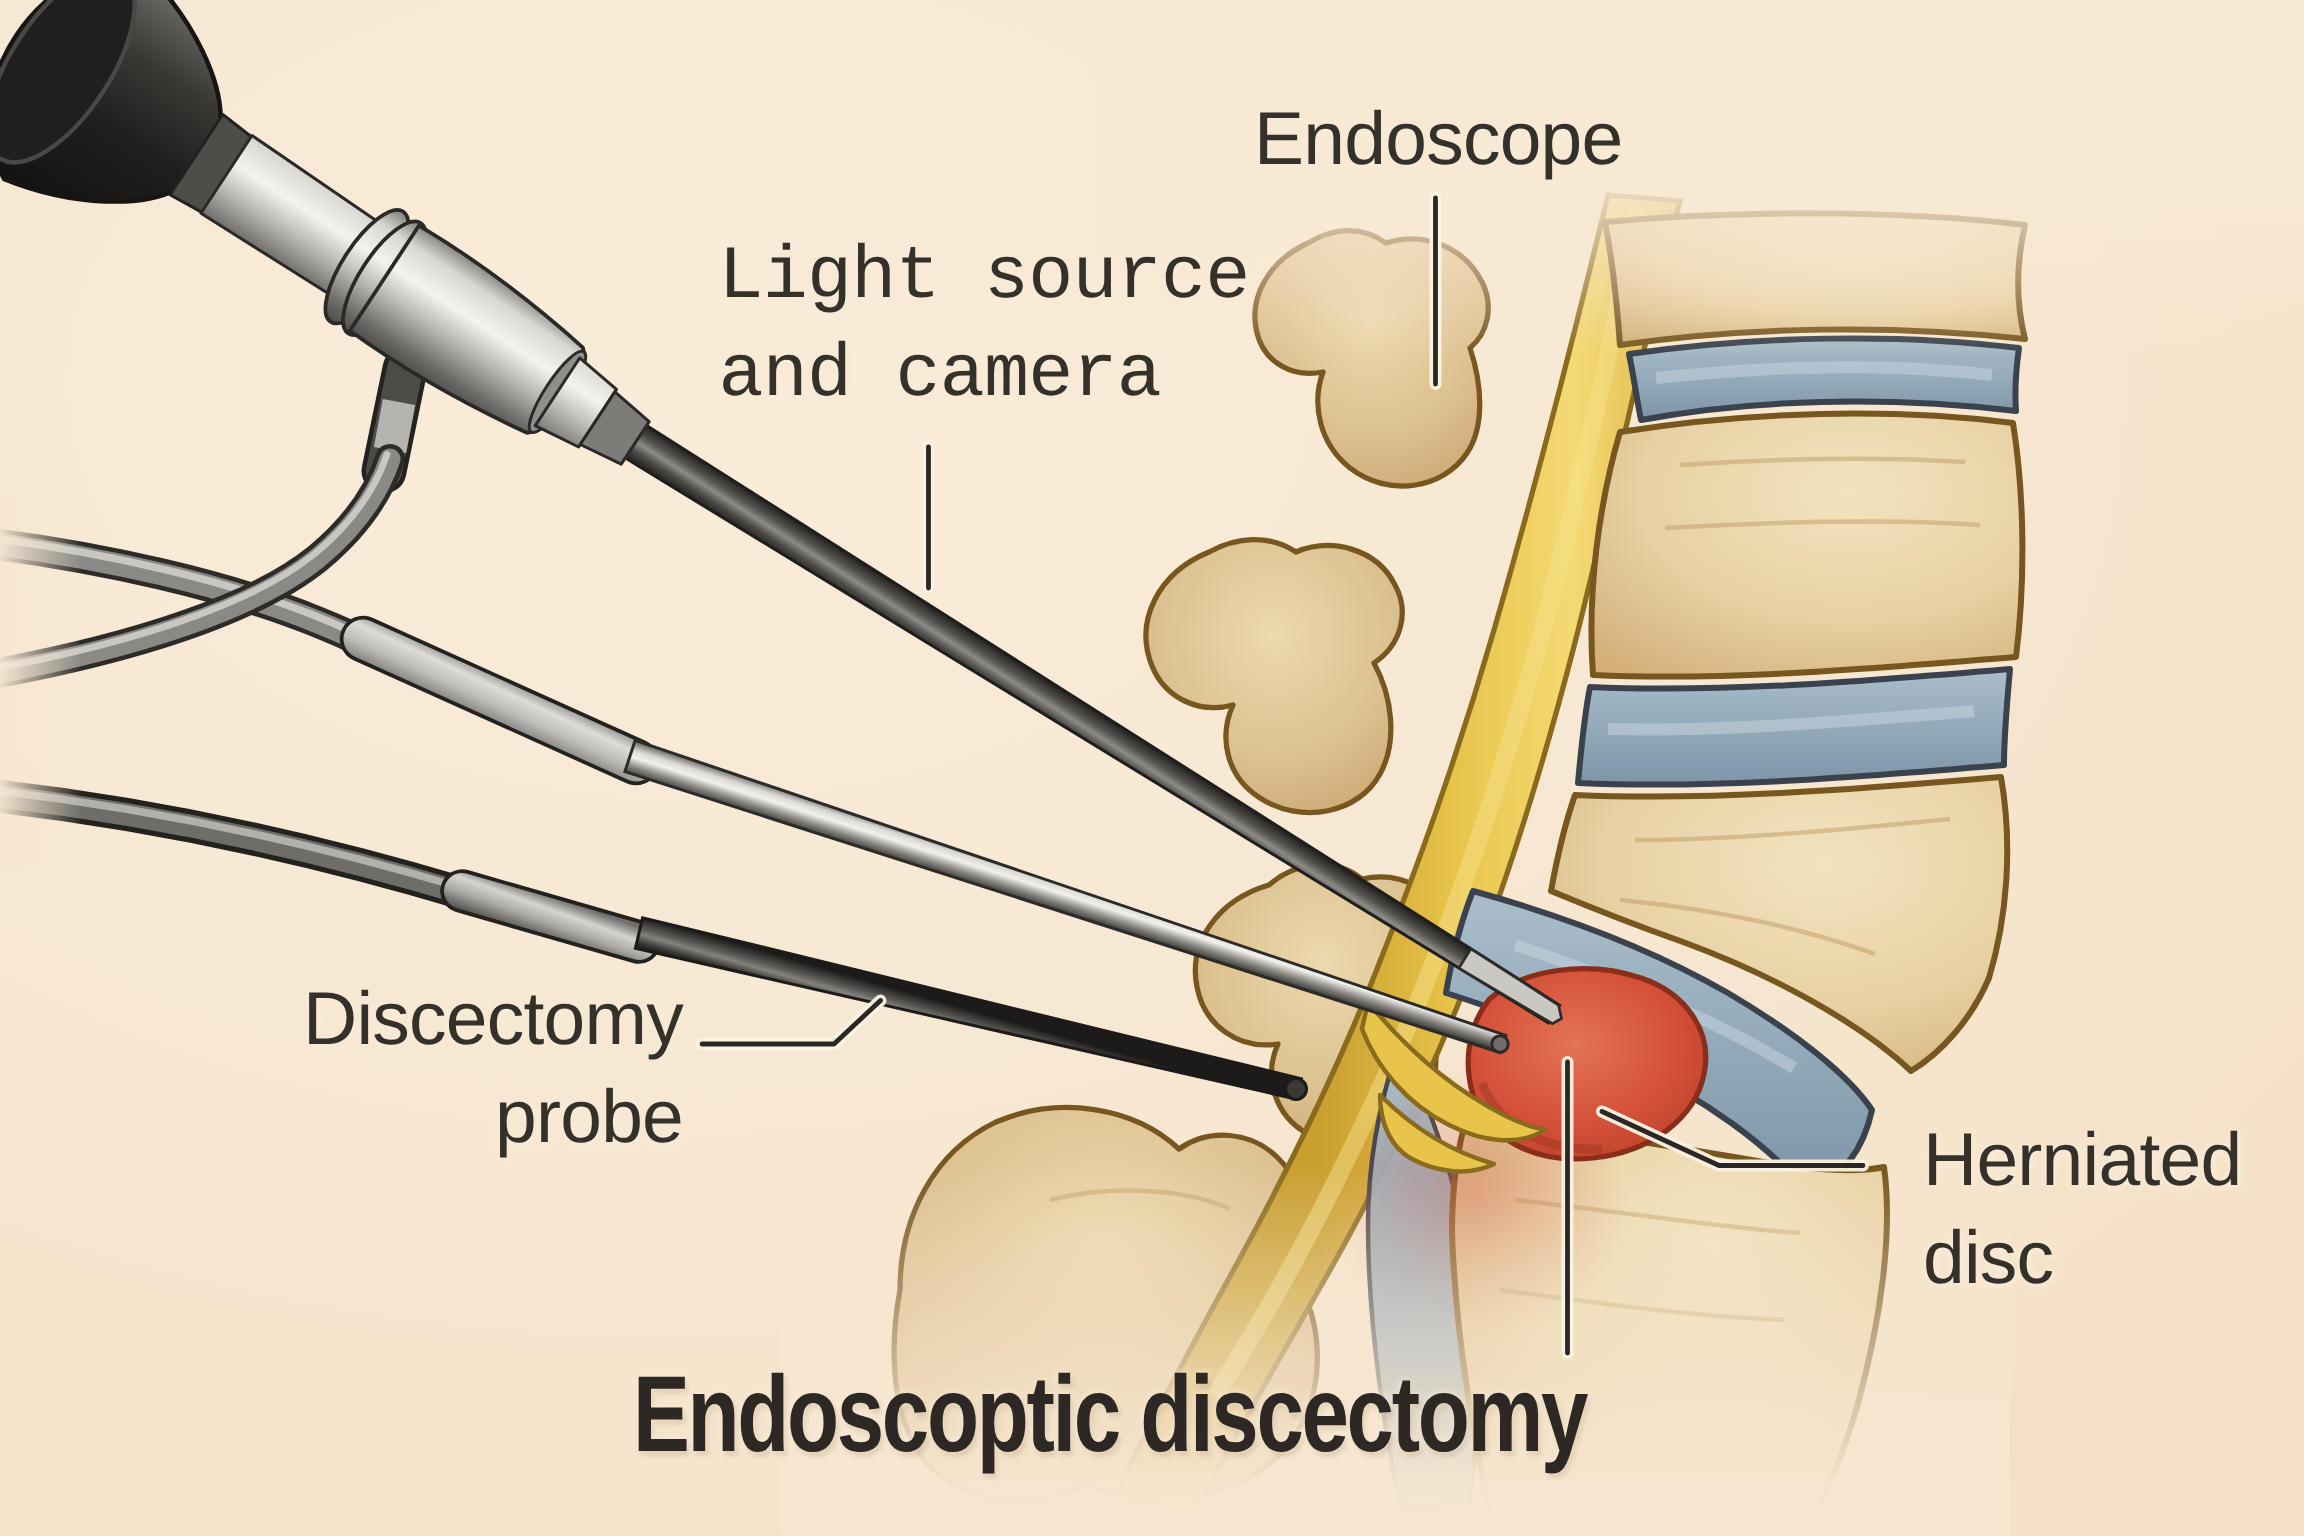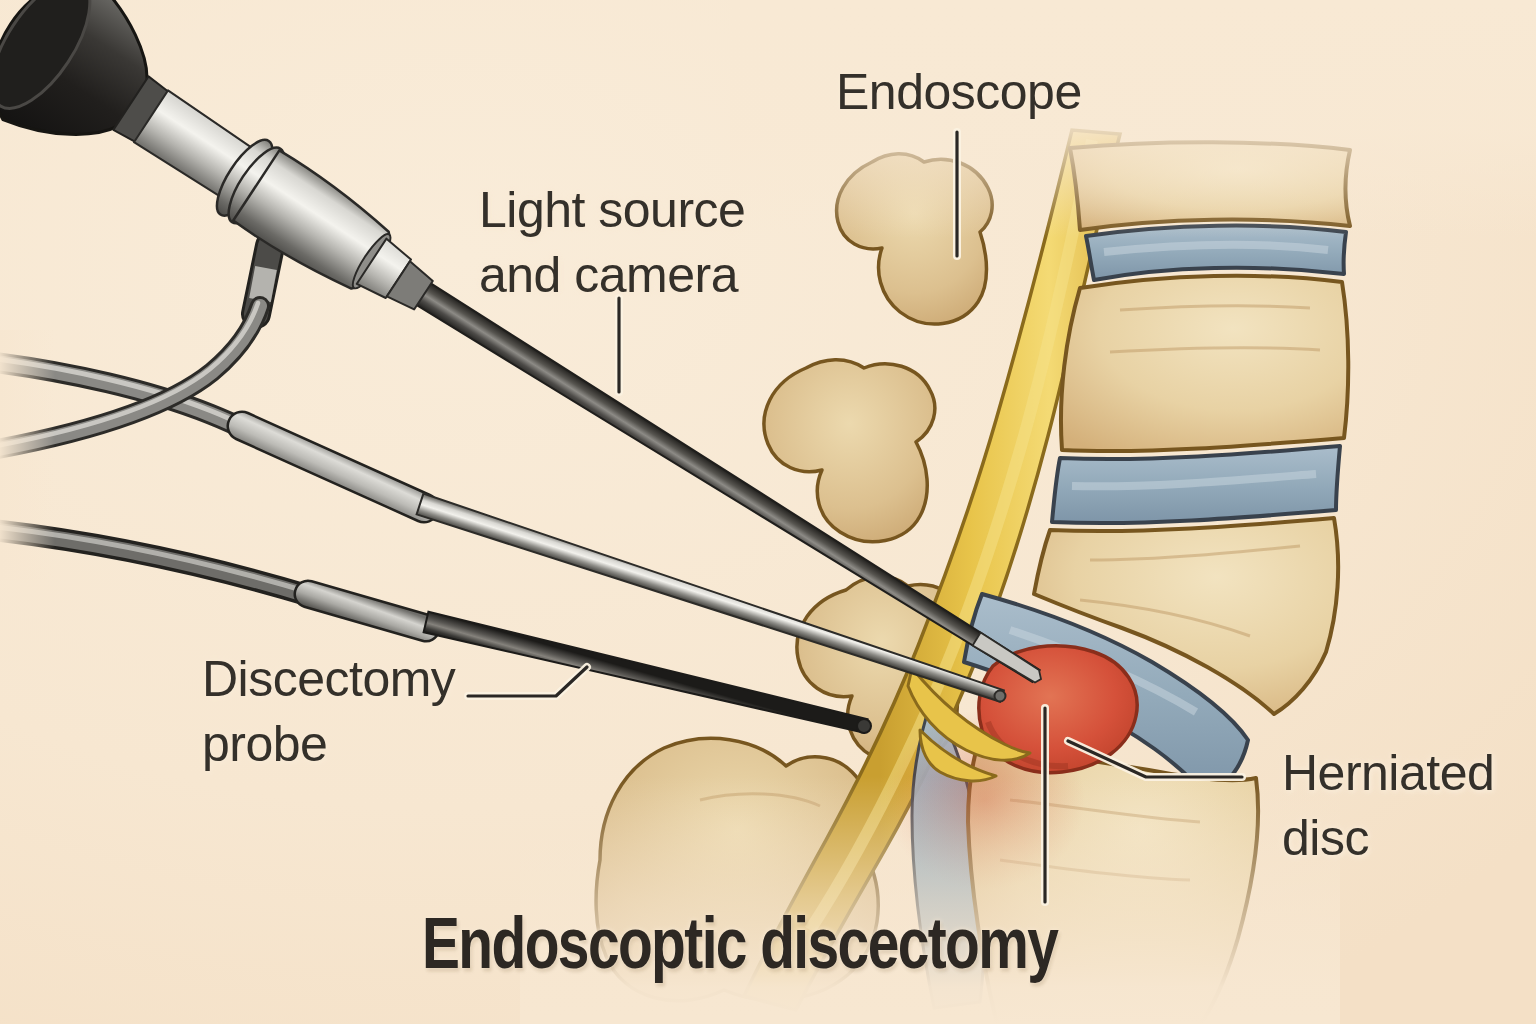--- a/index.html
+++ b/index.html
@@ -238,21 +238,21 @@
     <path d="M 957,132 L 957,256"></path>
     <path d="M 619,298 L 619,392"></path>
     <path d="M 468,696 L 556,696 L 587,667"></path>
     <path d="M 1242,777 L 1146,777 L 1068,741"></path>
     <path d="M 1045,708 L 1045,902"></path>
   </g>
 </g>
 </svg>
 
 <div class="lbl" style="left:836px;top:60px;">Endoscope</div>
-<div class="lbl" style="left:479px;top:178px;">Light source
+<div class="lbl" style="left:479px;top:153px;font-family:Liberation Mono, monospace;">Light source
 and camera</div>
-<div class="lbl" style="left:202px;top:647px;">Discectomy
+<div class="lbl" style="left:202px;top:647px;text-align:right;">Discectomy
 probe</div>
 <div class="lbl" style="left:1257px;top:741px;margin-left:25px;">Herniated
 disc</div>
 <div class="title" style="left:422px;top:904px;">Endoscoptic discectomy</div>
 
 </div>
 
 </body></html>

